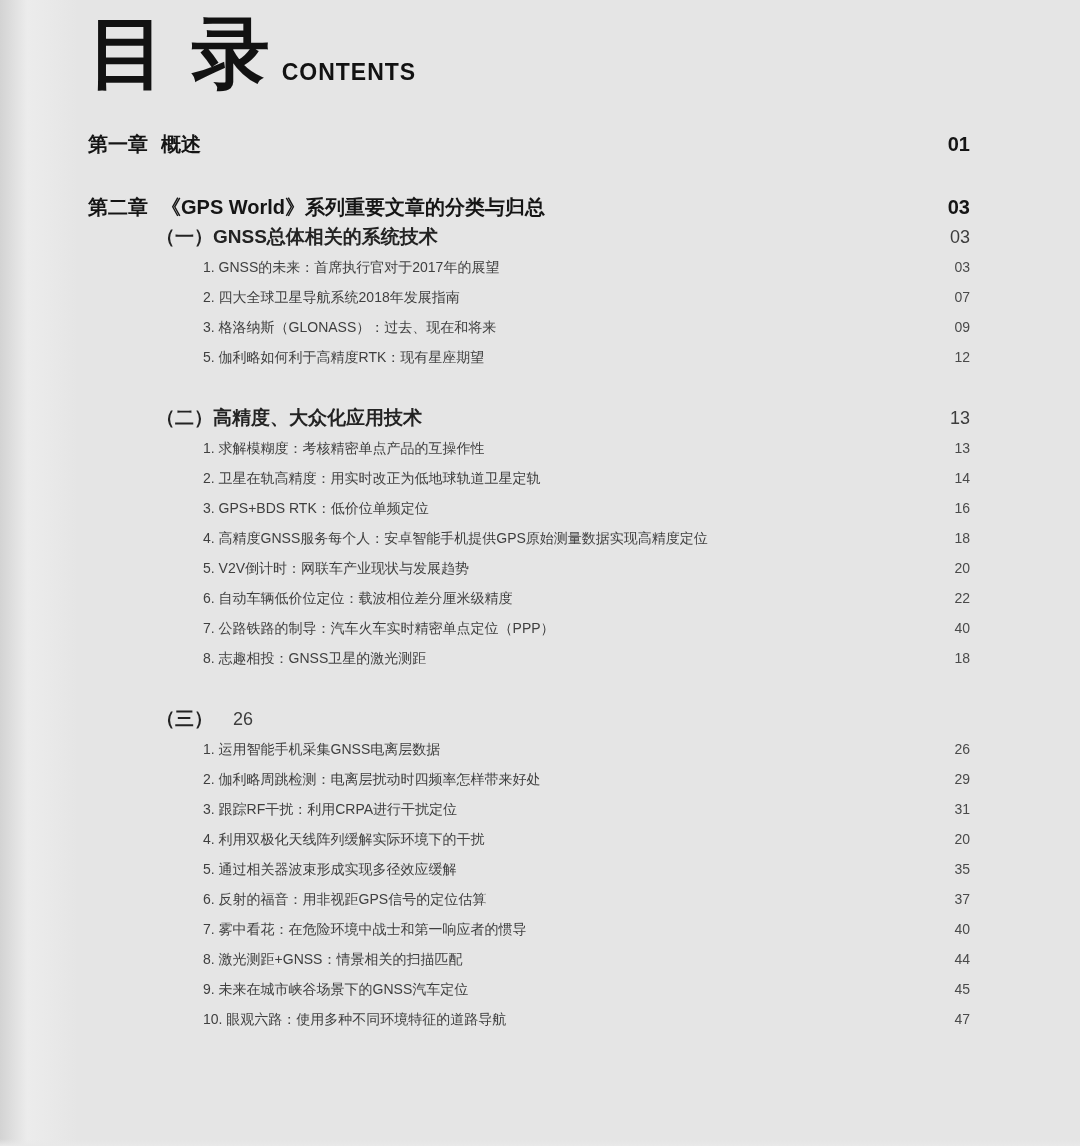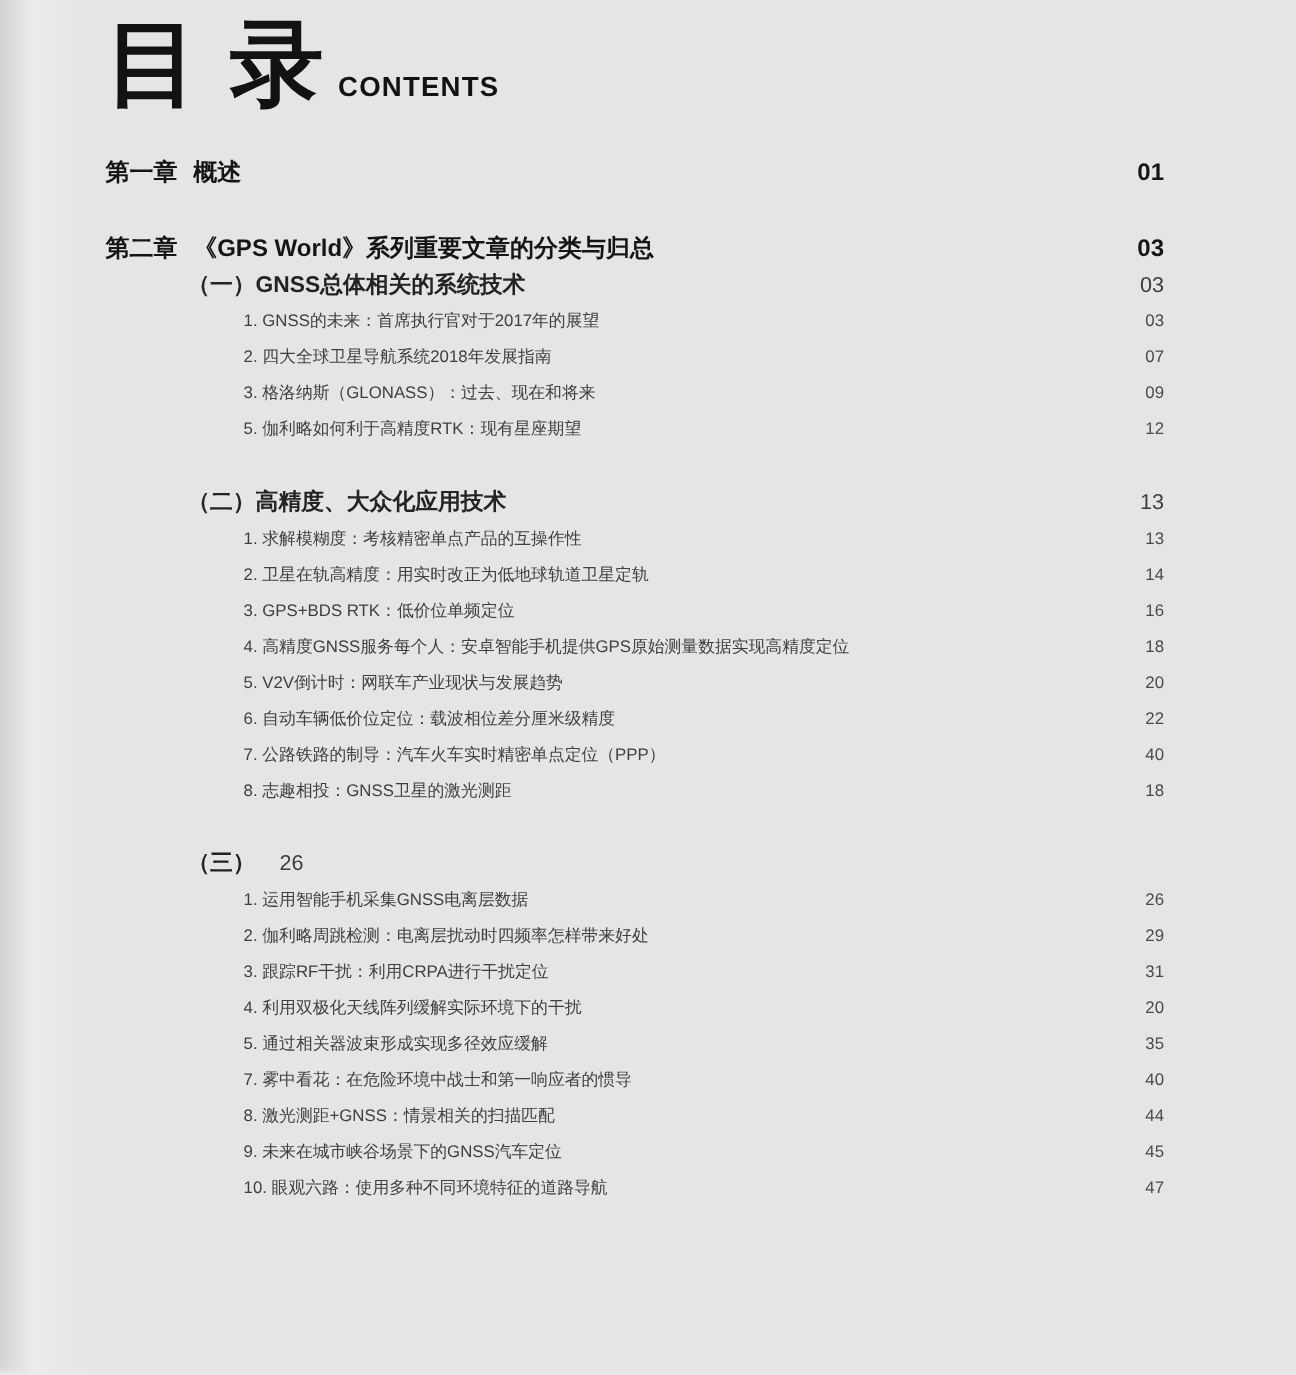--- a/index.html
+++ b/index.html
@@ -144,20 +144,24 @@
       </div>
       <div class="row item">
         <span class="title-cell">4. 利用双极化天线阵列缓解实际环境下的干扰</span>
         <span class="page-cell">20</span>
       </div>
       <div class="row item">
         <span class="title-cell">5. 通过相关器波束形成实现多径效应缓解</span>
         <span class="page-cell">35</span>
       </div>
       <div class="row item">
+        <span class="title-cell">6. 反射的福音：用非视距GPS信号的定位估算</span>
+        <span class="page-cell">37</span>
+      </div>
+      <div class="row item">
         <span class="title-cell">7. 雾中看花：在危险环境中战士和第一响应者的惯导</span>
         <span class="page-cell">40</span>
       </div>
       <div class="row item">
         <span class="title-cell">8. 激光测距+GNSS：情景相关的扫描匹配</span>
         <span class="page-cell">44</span>
       </div>
       <div class="row item">
         <span class="title-cell">9. 未来在城市峡谷场景下的GNSS汽车定位</span>
         <span class="page-cell">45</span>

